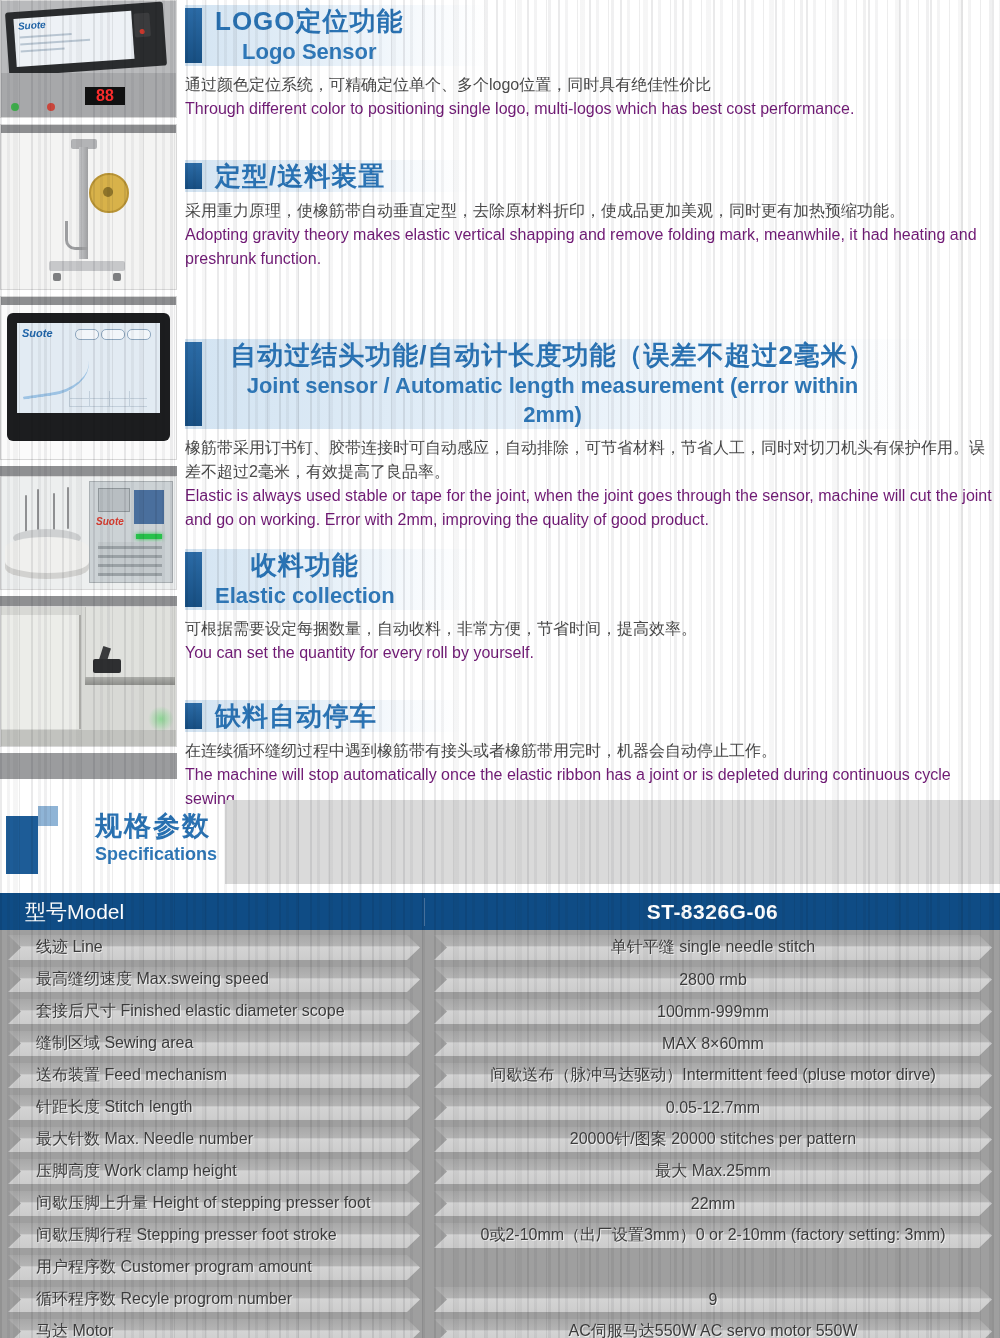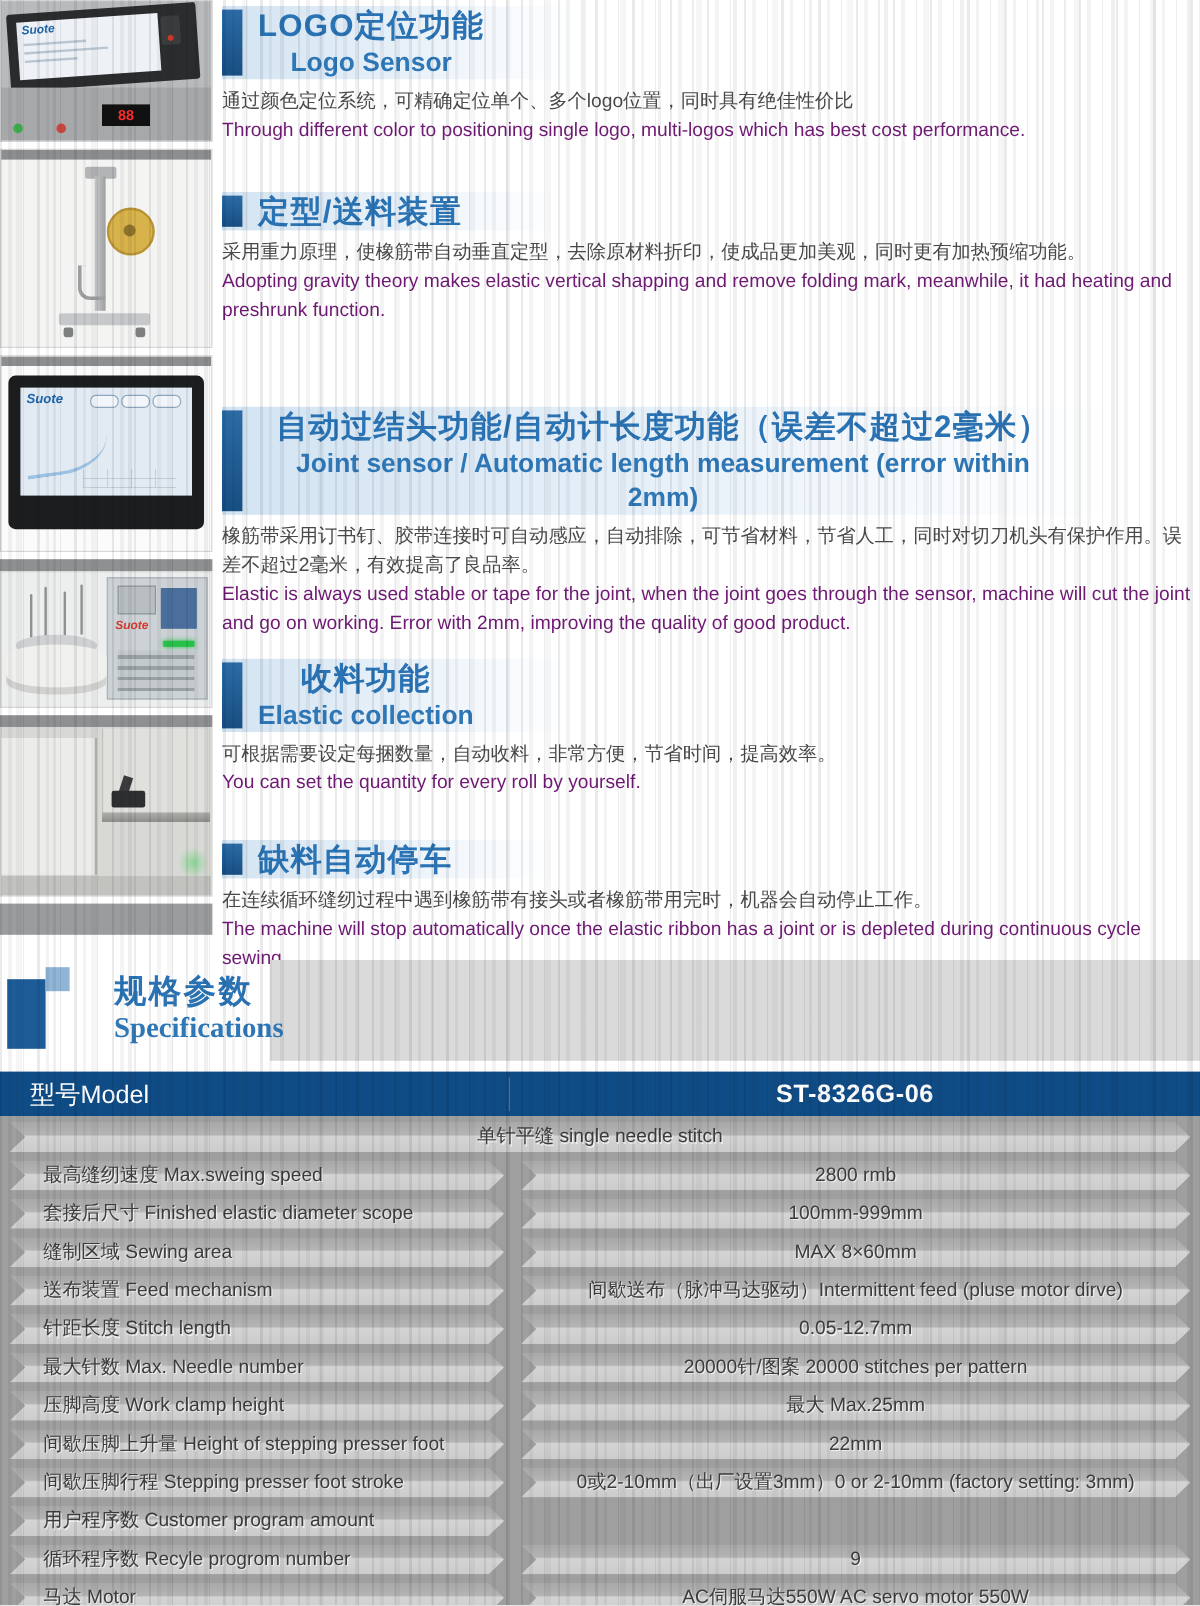--- a/index.html
+++ b/index.html
@@ -16,21 +16,21 @@
 
   
   .p1{height:116px;background:#b9babc;}
   .p1 .panel{position:absolute;left:6px;top:6px;width:158px;height:64px;background:#2a2c2e;transform:rotate(-4deg);border-radius:3px;}
   .p1 .scr{position:absolute;left:8px;top:7px;width:118px;height:48px;background:#eef2f6;}
   .p1 .brand{position:absolute;left:4px;top:2px;color:#1f64a8;font-weight:bold;font-style:italic;font-size:10px;}
   .p1 .line{position:absolute;left:5px;height:2px;background:#b9c6d2;width:52px;}
   .p1 .sensor{position:absolute;left:128px;top:10px;width:16px;height:24px;background:#3b3c3e;border-radius:2px;}
   .p1 .dotred{position:absolute;left:133px;top:26px;width:5px;height:5px;background:#d23a2e;border-radius:50%;}
   .p1 .body{position:absolute;left:0;right:0;bottom:0;height:44px;background:#a7a8aa;}
-  .p1 .meter{position:absolute;left:84px;bottom:12px;width:40px;height:18px;background:#111;color:#ff2d2d;font-weight:bold;font-size:12px;text-align:center;line-height:18px;}
+  .p1 .meter{position:absolute;left:84px;bottom:12px;width:40px;height:18px;background:#111;color:#ff2d2d;font-weight:bold;font-size:16px;text-align:center;line-height:18px;}
   .p1 .dg{position:absolute;left:10px;bottom:6px;width:8px;height:8px;border-radius:50%;background:#3fae4c;}
   .p1 .dr{position:absolute;left:46px;bottom:6px;width:8px;height:8px;border-radius:50%;background:#c9463c;}
 
   
   .p2{height:164px;background:#f4f4f3;}
   .p2 .pole{position:absolute;left:78px;top:22px;width:9px;height:112px;background:linear-gradient(90deg,#c9cacc,#9d9ea0);}
   .p2 .cap{position:absolute;left:70px;top:14px;width:26px;height:10px;background:#b3b4b6;border-radius:2px;}
   .p2 .wheel{position:absolute;left:88px;top:48px;width:36px;height:36px;border-radius:50%;background:#d8b24a;border:2px solid #b99435;}
   .p2 .hub{position:absolute;left:102px;top:62px;width:10px;height:10px;border-radius:50%;background:#8e742a;}
   .p2 .arm{position:absolute;left:64px;top:96px;width:20px;height:26px;border-left:3px solid #9d9ea0;border-bottom:3px solid #9d9ea0;border-radius:0 0 0 10px;}
@@ -83,21 +83,21 @@
   .t-en{margin:0;font-size:22px;line-height:29px;font-weight:bold;color:#2f78b8;}
   .b-zh{margin:7px 0 0;font-size:16px;line-height:24px;color:#4a4a4a;}
   .b-en{margin:0;font-size:16px;line-height:24px;color:#701a75;}
 
   
   .specs-head{position:relative;height:103px;}
   .smear{position:absolute;left:225px;right:0;top:10px;height:84px;background:#dadada;}
   .sq-dark{position:absolute;left:6px;top:26px;width:32px;height:58px;background:#1d5c97;}
   .sq-light{position:absolute;left:38px;top:16px;width:20px;height:20px;background:#8fb4d6;}
   .s-zh{position:absolute;left:95px;top:18px;margin:0;font-size:27px;font-weight:bold;color:#2a73b4;letter-spacing:2px;}
-  .s-en{position:absolute;left:95px;top:54px;margin:0;font-size:24px;font-weight:bold;color:#2f78b8;font-family:Liberation Serif, serif;}
+  .s-en{position:absolute;left:95px;top:54px;margin:0;font-size:18px;font-weight:bold;color:#2f78b8;}
 
   
   .spec-header{display:flex;height:37px;background:#0f4c85;color:#fff;align-items:center;}
   .h-l{flex:0 0 425px;padding-left:25px;font-size:21px;font-weight:normal;box-sizing:border-box;border-right:1px solid #4a77a4;}
   .h-r{flex:1;text-align:center;font-size:21px;font-weight:bold;letter-spacing:.5px;}
   .spec-body{background:#9f9f9f;padding:5px 8px 0;}
   .spec-row{display:flex;height:25px;margin-bottom:7px;}
   .cell{clip-path:polygon(0 0,calc(100% - 13px) 0,100% 50%,calc(100% - 13px) 100%,0 100%,13px 50%);
     background:linear-gradient(180deg,#a8a8a8 0%,#b4b4b4 42%,#d4d4d4 48%,#cccccc 100%);
     display:flex;align-items:center;font-size:16px;color:#3c3c3c;
@@ -255,20 +255,21 @@
     <h3 class="s-en">Specifications</h3>
   </section>
 
   <section class="spec-table">
     <div class="spec-header">
       <div class="h-l">型号Model</div>
       <div class="h-r">ST-8326G-06</div>
     </div>
     <div class="spec-body" id="spec-body">
   <div class="spec-row">
+    <div class="cell cell-l">线迹 Line</div>
     <div class="cell cell-r">单针平缝 single needle stitch</div>
   </div>
 
   <div class="spec-row">
     <div class="cell cell-l">最高缝纫速度 Max.sweing speed</div>
     <div class="cell cell-r">2800 rmb</div>
   </div>
 
   <div class="spec-row">
     <div class="cell cell-l">套接后尺寸 Finished elastic diameter scope</div>

